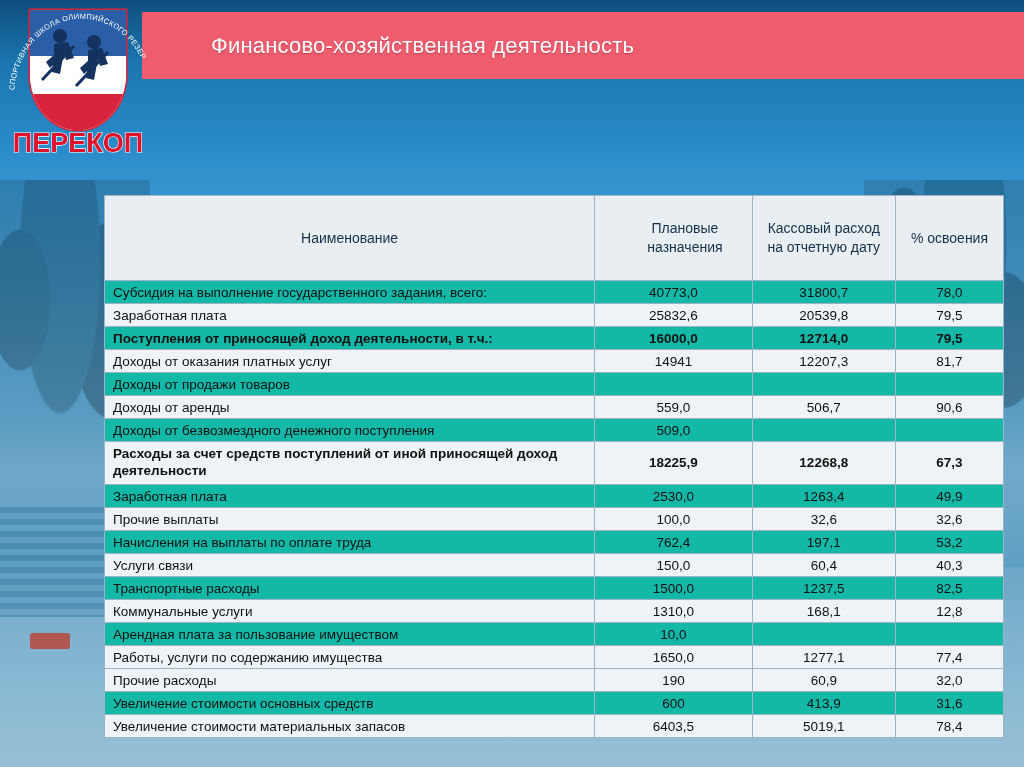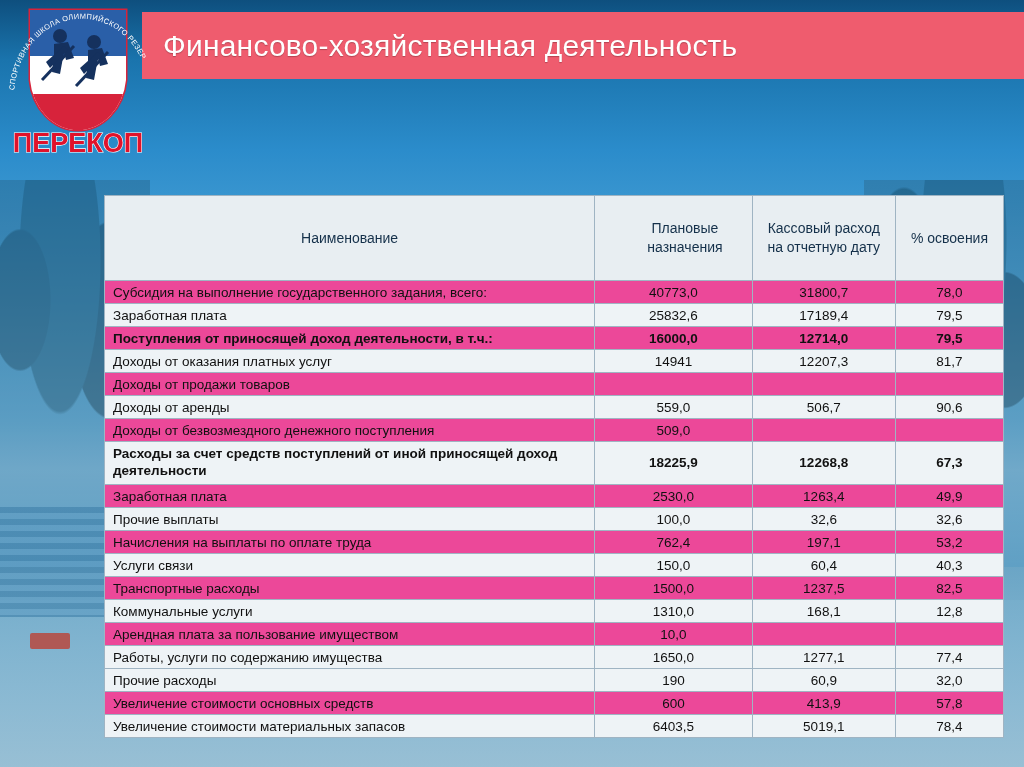--- a/index.html
+++ b/index.html
@@ -51,22 +51,22 @@
     position:absolute;background:#c0392b;opacity:.75;border-radius:2px;
   }
 
   
   .header-bar{
     position:absolute;left:142px;top:12px;width:882px;height:67px;
     background:#ef5c6e;
     display:flex;align-items:center;
   }
   .header-title{
-    color:#ffffff;font-size:30px;letter-spacing:.2px;
-    margin-left:21px;white-space:nowrap;
+    color:#ffffff;font-size:22px;letter-spacing:.2px;
+    margin-left:69px;white-space:nowrap;
     text-shadow:0 1px 1px rgba(0,0,0,.25);
   }
 
   
   .logo{
     position:absolute;left:2px;top:2px;width:150px;height:172px;
     z-index:5;
   }
   .logo svg{display:block;}
 
@@ -93,21 +93,21 @@
     line-height:1.35;
     text-align:center;
   }
   thead th.col-name{width:530px;}
   thead th.col-plan{width:128px;padding-left:29px;}
   thead th.col-cash{width:140px;}
   thead th.col-pct{width:100px;}
   tbody td{height:22px;}
   tbody td.name{text-align:left;padding-left:8px;}
   tbody td.num{text-align:center;margin-top:13px;}
-  tr.odd td{background:#ec4899;}
+  tr.odd td{background:#14b8a6;}
   tr.even td{background:#eef3f6;}
   tr.bold td{font-weight:bold;}
   td.two-line{height:42px;line-height:1.25;}
 </style>
 </head>
 <body>
 
 <div class="bg"></div>
 <div class="trees-left"></div>
 <div class="trees-right"></div>
@@ -171,21 +171,21 @@
     <tbody id="tbody">
         <tr class="odd">
           <td class="name">Субсидия на выполнение государственного задания, всего:</td>
           <td class="num">40773,0</td>
           <td class="num">31800,7</td>
           <td class="num">78,0</td>
         </tr>
         <tr class="even">
           <td class="name">Заработная плата</td>
           <td class="num">25832,6</td>
-          <td class="num">17189,4</td>
+          <td class="num">20539,8</td>
           <td class="num">79,5</td>
         </tr>
         <tr class="odd bold">
           <td class="name">Поступления от приносящей доход деятельности, в т.ч.:</td>
           <td class="num">16000,0</td>
           <td class="num">12714,0</td>
           <td class="num">79,5</td>
         </tr>
         <tr class="even">
           <td class="name">Доходы от оказания платных услуг</td>
@@ -268,21 +268,21 @@
         <tr class="even">
           <td class="name">Прочие расходы</td>
           <td class="num">190</td>
           <td class="num">60,9</td>
           <td class="num">32,0</td>
         </tr>
         <tr class="odd">
           <td class="name">Увеличение стоимости основных средств</td>
           <td class="num">600</td>
           <td class="num">413,9</td>
-          <td class="num">57,8</td>
+          <td class="num">31,6</td>
         </tr>
         <tr class="even">
           <td class="name">Увеличение стоимости материальных запасов</td>
           <td class="num">6403,5</td>
           <td class="num">5019,1</td>
           <td class="num">78,4</td>
         </tr>
       </tbody>
   </table>
 </div>

